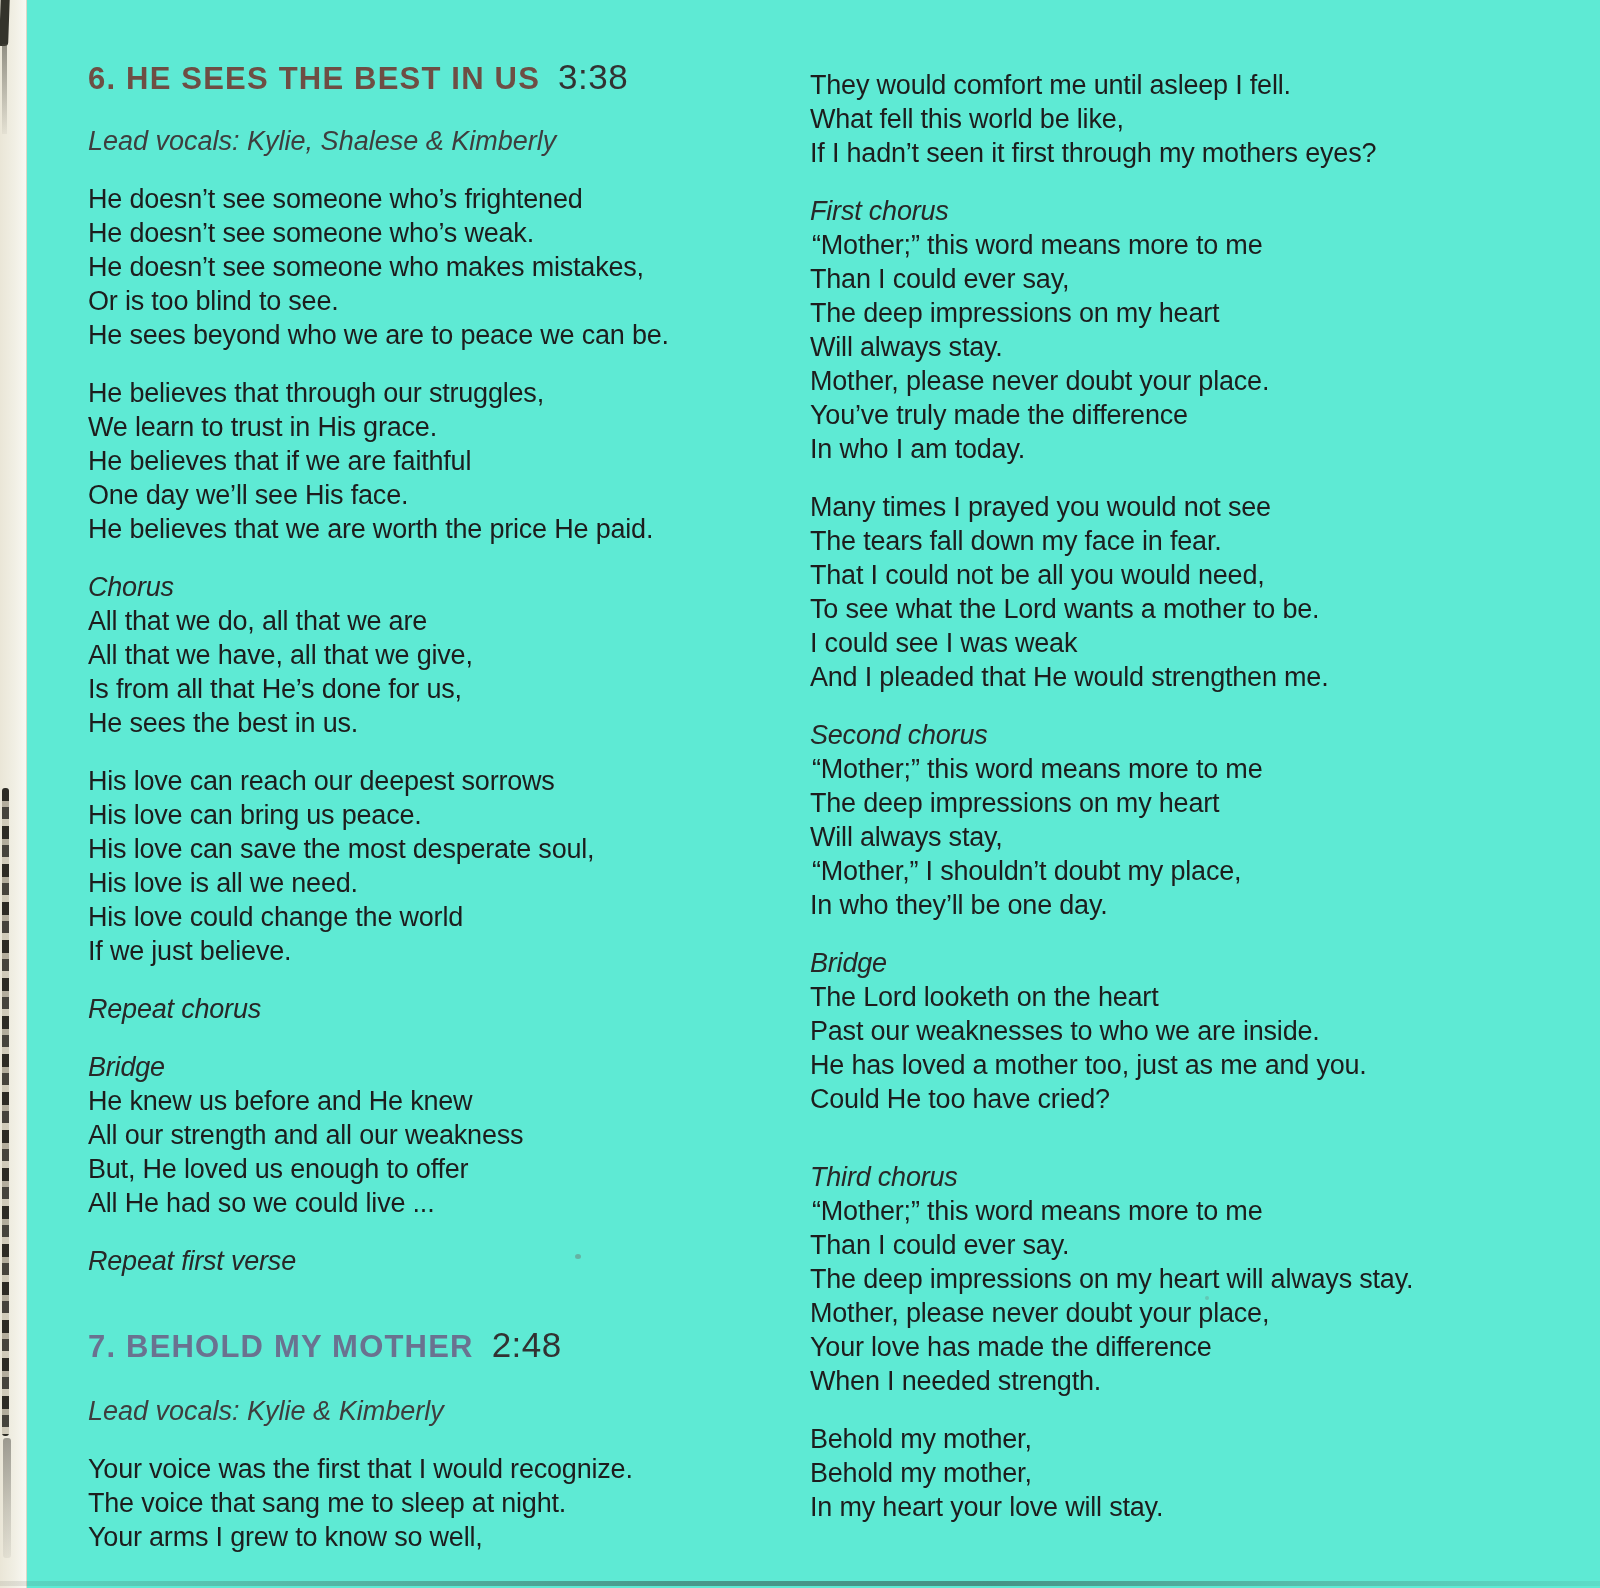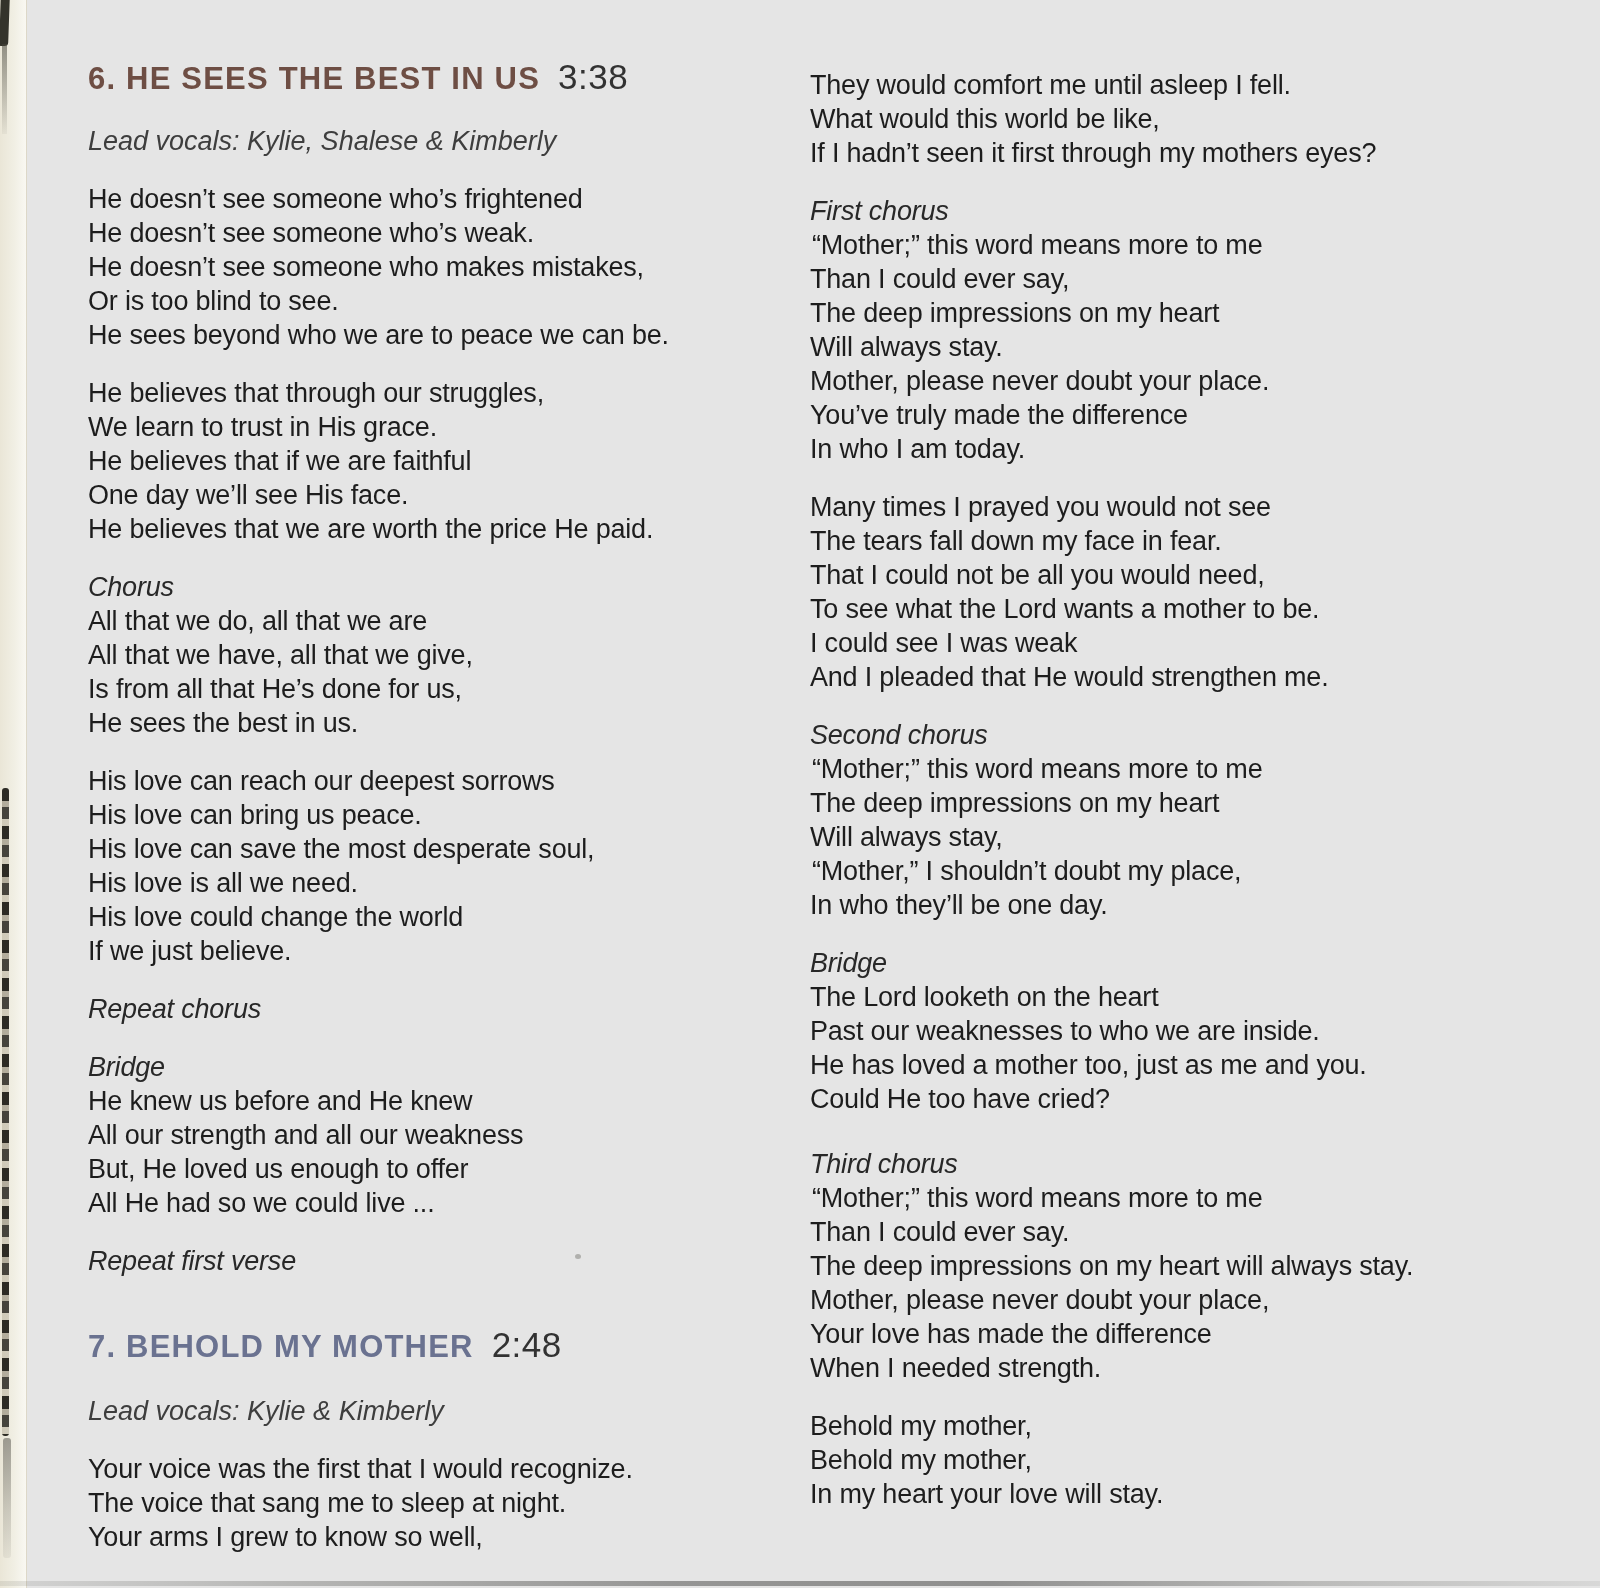--- a/index.html
+++ b/index.html
@@ -9,21 +9,21 @@
   body {
     width: 1600px;
     height: 1588px;
     background: #ffffff;
     font-family: "Liberation Sans", sans-serif;
   }
   .page {
     position: relative;
     width: 1600px;
     height: 1588px;
-    background: #e5e5e5;
+    background: #5eead4;
     overflow: hidden;
   }
 
   
   .scan-strip {
     position: absolute;
     left: 0; top: 0;
     width: 26px; height: 100%;
     background: linear-gradient(to right, #eae6d7 0%, #f1efe4 55%, #f9f8f2 100%);
     border-right: 1px solid #ddd8c8;
@@ -112,21 +112,21 @@
     letter-spacing: 0.5px;
   }
   .credit {
     font-style: italic;
     font-size: 27px;
     line-height: 34px;
     color: #3e3e3e;
     margin: 0;
   }
   .stanza { margin: 24px 0 0 0; }
-  .stanza.xgap { margin-top: 31px; }
+  .stanza.xgap { margin-top: 44px; }
   .col .stanza:first-child { margin-top: 0; }
   .line {
     font-size: 27px;
     line-height: 34px;
     color: #1d1d1d;
     letter-spacing: -0.2px;
   }
   .line.label {
     font-style: italic;
     color: #282828;
@@ -201,21 +201,21 @@
       <div class="credit">Lead vocals: Kylie &amp; Kimberly</div>
       <div class="stanza">
         <div class="line">Your voice was the first that I would recognize.</div>
         <div class="line">The voice that sang me to sleep at night.</div>
         <div class="line">Your arms I grew to know so well,</div>
       </div>
     </div>
   <div class="col col-right" id="col-1">
       <div class="stanza">
         <div class="line">They would comfort me until asleep I fell.</div>
-        <div class="line">What would this world be like,</div>
+        <div class="line">What fell this world be like,</div>
         <div class="line">If I hadn’t seen it first through my mothers eyes?</div>
       </div>
       <div class="stanza">
         <div class="line label">First chorus</div>
         <div class="line hang">“Mother;” this word means more to me</div>
         <div class="line">Than I could ever say,</div>
         <div class="line">The deep impressions on my heart</div>
         <div class="line">Will always stay.</div>
         <div class="line">Mother, please never doubt your place.</div>
         <div class="line">You’ve truly made the difference</div>

